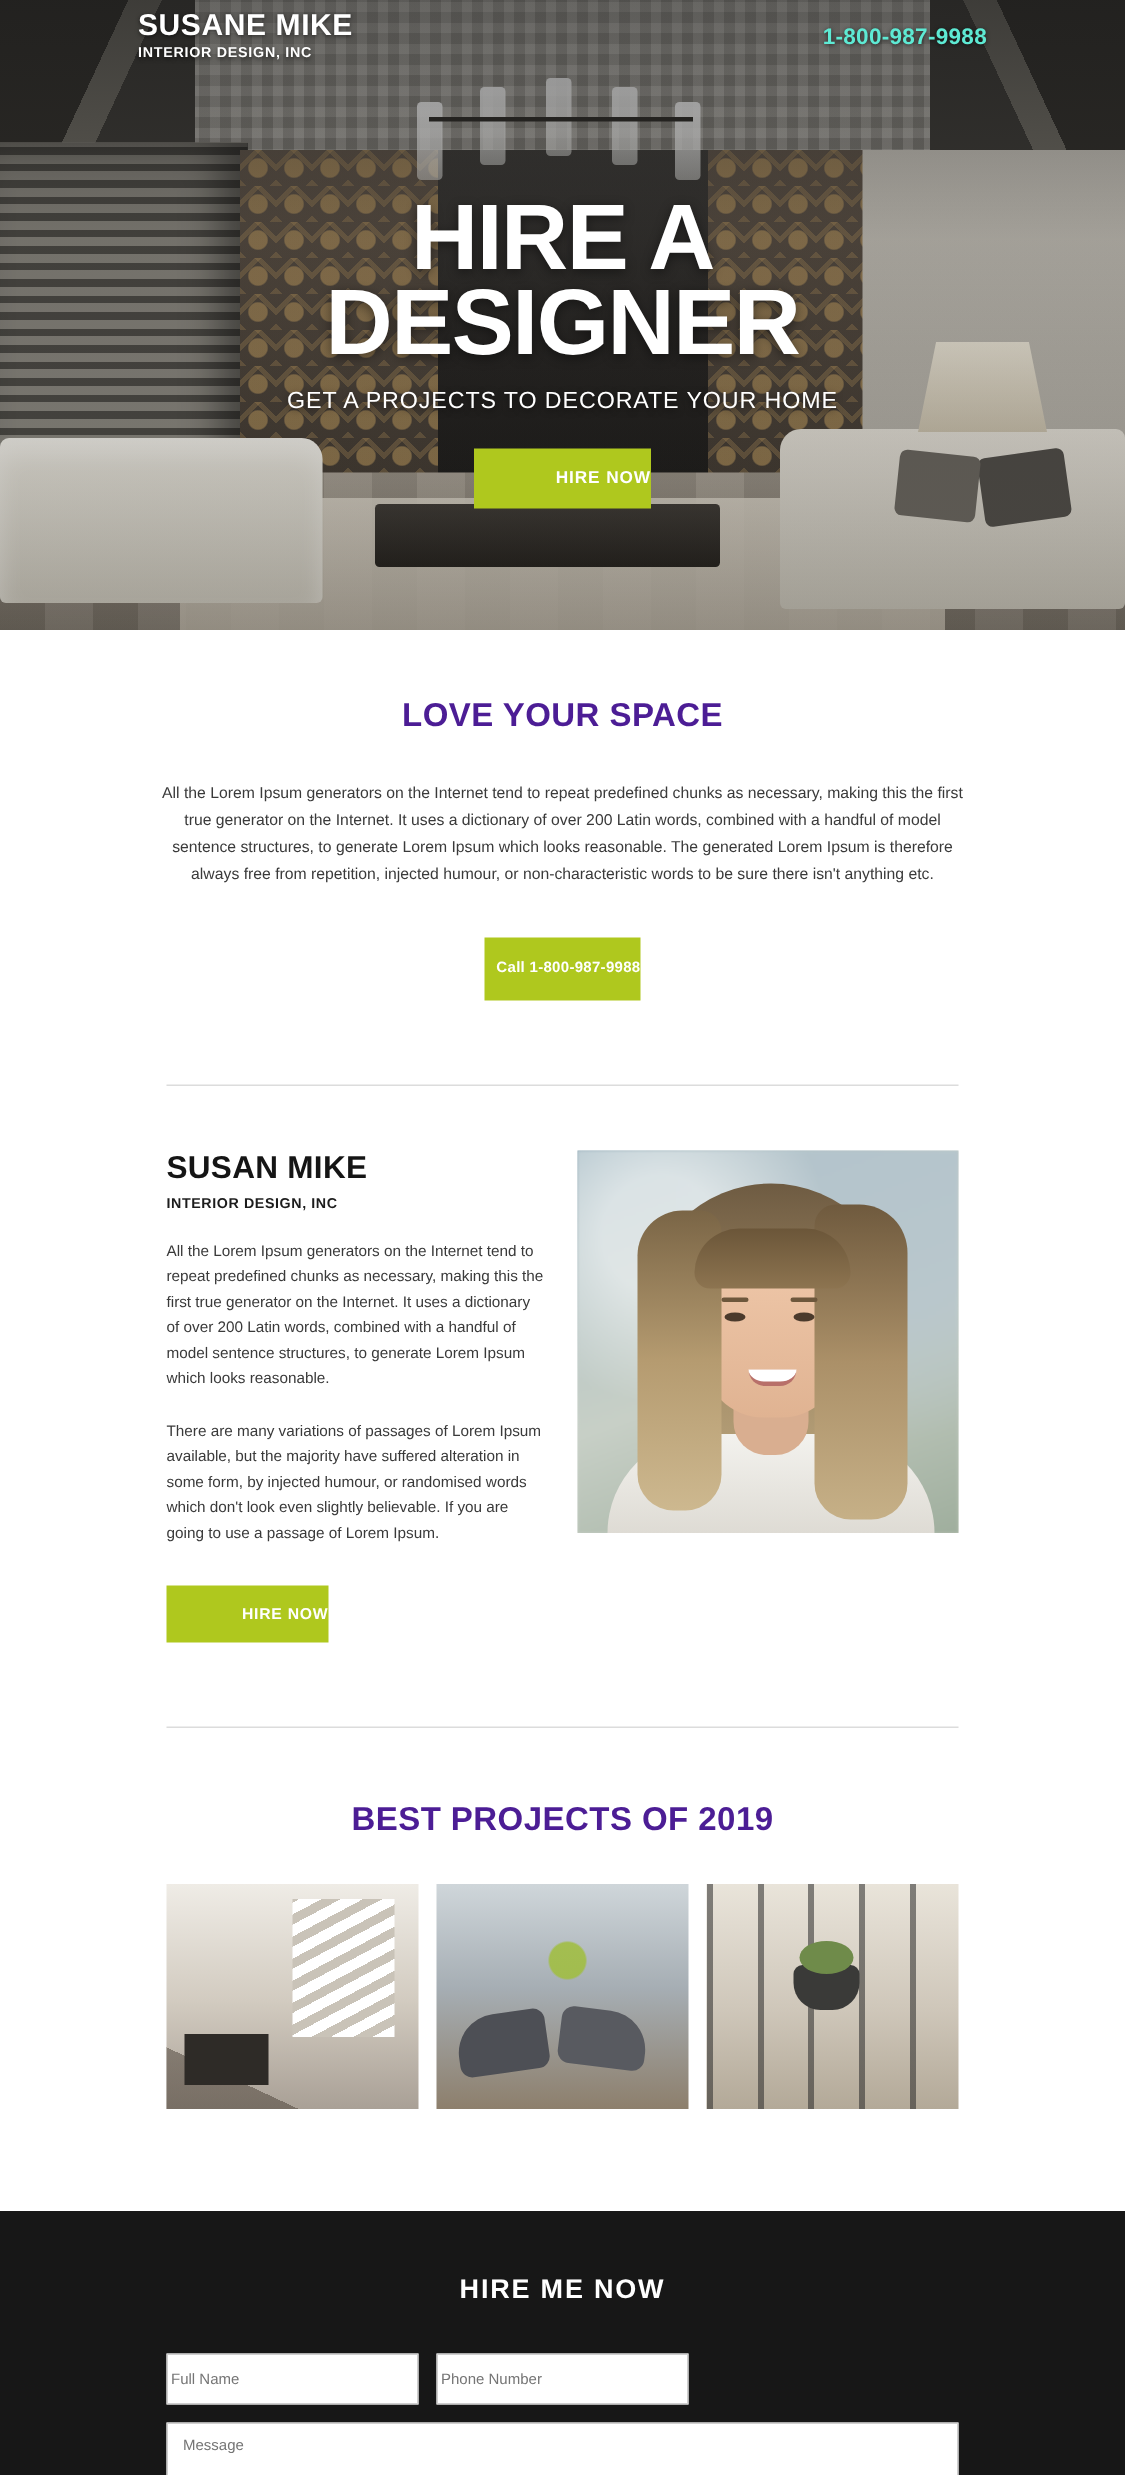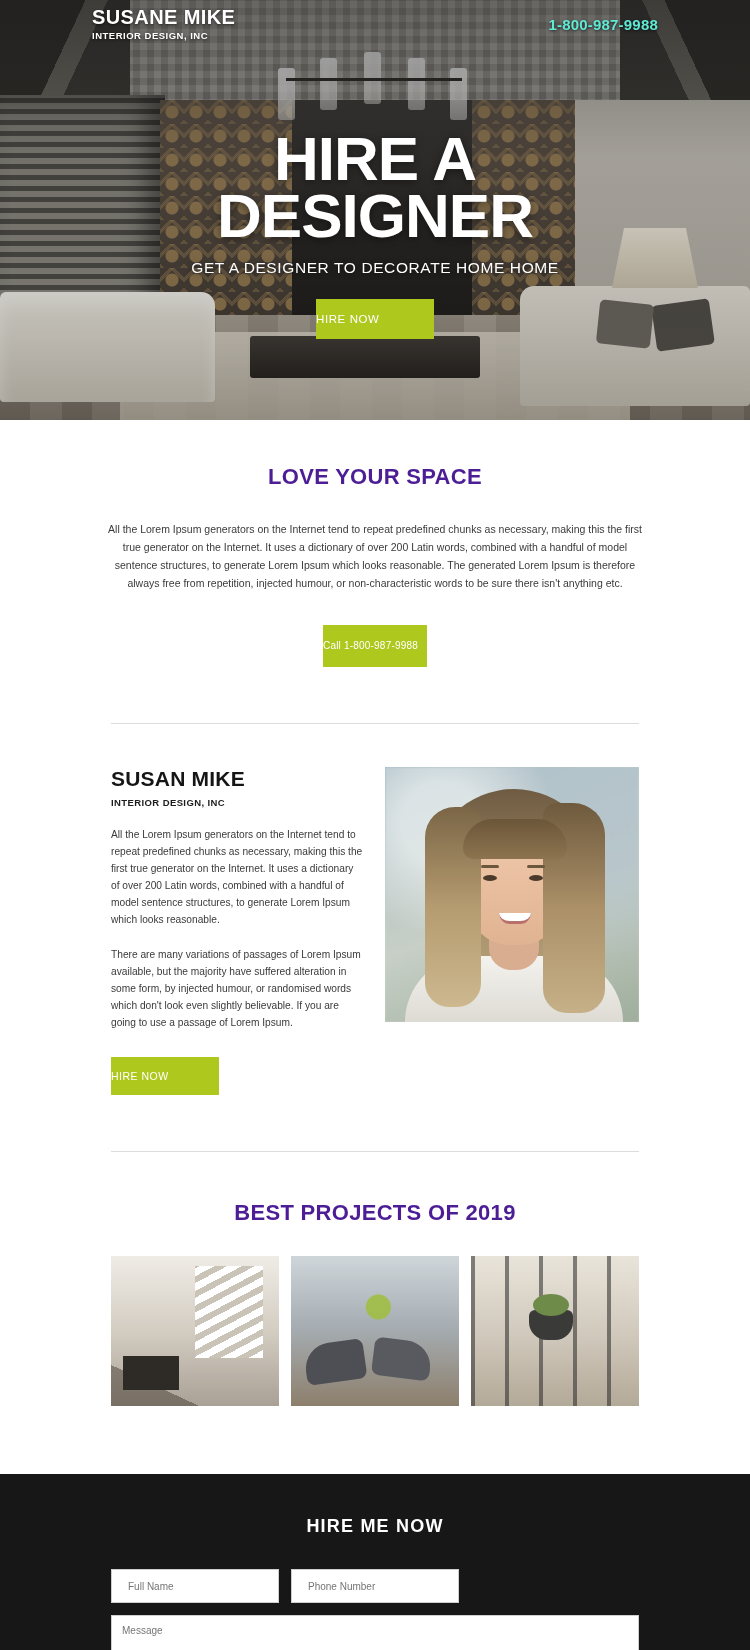--- a/index.html
+++ b/index.html
@@ -142,21 +142,21 @@
   .hero-h1 {
     color:#fff; font-weight:bold; font-size:62px; line-height:57px;
     letter-spacing:-1px; text-shadow:0 2px 8px rgba(0,0,0,.45);
   }
   .hero-sub {
     color:#fff; font-size:15.5px; letter-spacing:.6px; margin-top:15px;
     text-shadow:0 1px 5px rgba(0,0,0,.55);
   }
   .btn {
     display:inline-block; border:none; cursor:pointer;
-    color:#fff; font-weight:normal; text-align:left;
+    color:#fff; font-weight:bold; text-align:right;
     font-family:"Liberation Sans", sans-serif;
   }
   .btn-hero {
     background:#afc81e; width:118px; height:40px; line-height:40px;
     font-size:11.5px; letter-spacing:.6px; margin-top:22px;
   }
 
   
   .sec-love { padding:44px 0 0; text-align:center; }
   .h2 {
@@ -310,21 +310,21 @@
   .sec-form {
     margin-top:68px; background:#171717; padding:42px 0 52px; text-align:center;
   }
   .form-h2 {
     color:#fff; font-size:18px; font-weight:bold; letter-spacing:1.2px;
   }
   .form-wrap { width:528px; margin:32px auto 0; }
   .row { display:flex; gap:12px; }
   .fld {
     height:34px; background:#fff; border:1px solid #cfcfcf;
-    font-size:10px; color:#4a4a4a; padding:0 16px;
+    font-size:10px; color:#4a4a4a; padding:0 2px;
     font-family:"Liberation Sans", sans-serif; outline:none;
   }
   .fld.third { width:168px; }
   .msg {
     width:528px; height:78px; margin-top:12px; background:#fff;
     border:1px solid #cfcfcf; font-size:10px; color:#4a4a4a;
     padding:9px 10px; resize:none; outline:none;
     font-family:"Liberation Sans", sans-serif;
   }
 </style>
@@ -362,21 +362,21 @@
       <div>
         <div class="brand-name">SUSANE MIKE</div>
         <div class="brand-sub">INTERIOR DESIGN, INC</div>
       </div>
       <div class="topbar-phone">1-800-987-9988</div>
     </div>
 
     <div class="hero-content">
       <div class="hero-h1">HIRE A</div>
       <div class="hero-h1">DESIGNER</div>
-      <div class="hero-sub">GET A DESIGNER TO DECORATE HOME HOME</div>
+      <div class="hero-sub">GET A PROJECTS TO DECORATE YOUR HOME</div>
       <button class="btn btn-hero">HIRE NOW</button>
     </div>
   </section>
 
   <section class="sec-love">
     <h2 class="h2">LOVE YOUR SPACE</h2>
     <p class="love-p">All the Lorem Ipsum generators on the Internet tend to repeat predefined chunks as necessary, making this the first true generator on the Internet. It uses a dictionary of over 200 Latin words, combined with a handful of model sentence structures, to generate Lorem Ipsum which looks reasonable. The generated Lorem Ipsum is therefore always free from repetition, injected humour, or non-characteristic words to be sure there isn't anything etc.</p>
     <button class="btn btn-call">Call 1-800-987-9988</button>
     <div class="rule"></div>
   </section>

